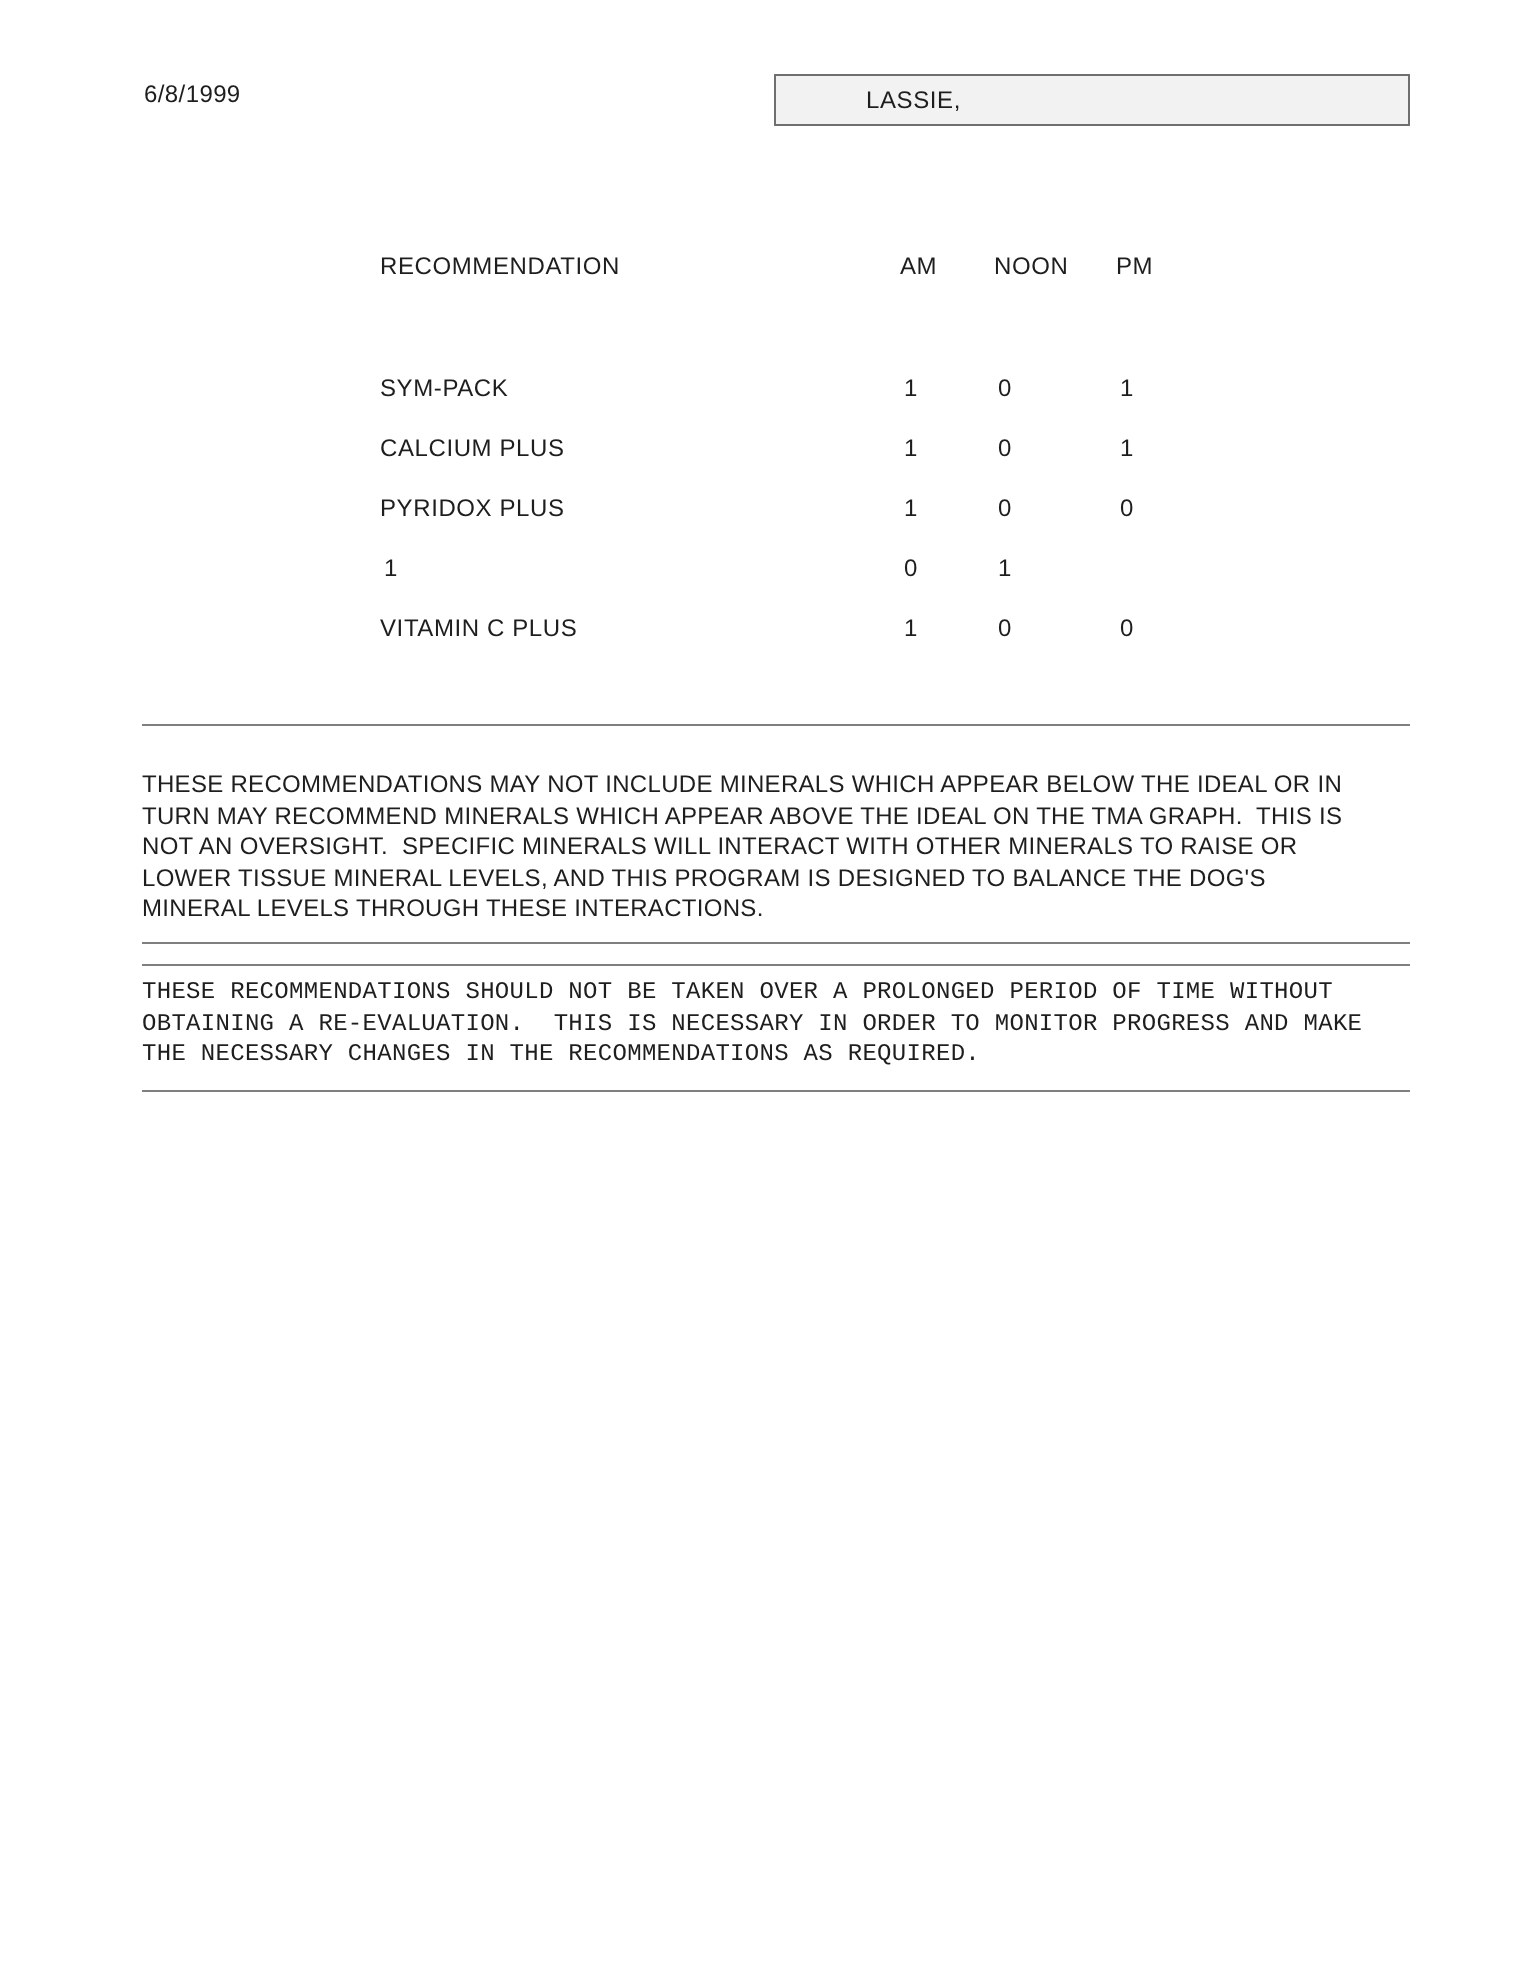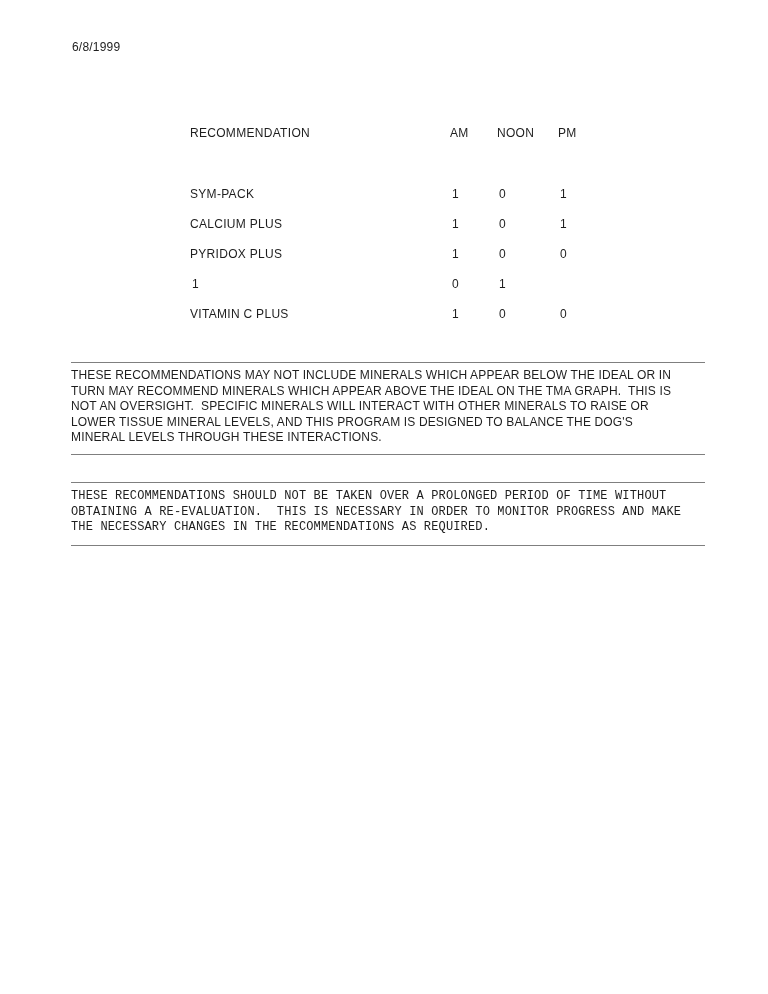--- a/index.html
+++ b/index.html
@@ -70,33 +70,36 @@
     border: 0;
     border-top: 1px solid #7f7f7f;
     height: 0;
     width: 100%;
   }
   .note-text {
     font-size: 12px;
     line-height: 15.5px;
     letter-spacing: 0.15px;
     white-space: pre;
-    margin-top: 5px;
+    margin-top: 22px;
   }
   .note-1 .rule-bottom { margin-top: 8px; }
   .note-2 .note-text { margin-top: 6px; font-family: Liberation Mono, monospace; }
   .note-2 .rule-bottom { margin-top: 9px; }
 </style>
 </head>
 <body>
 
 <div class="page">
 
   <div class="doc-date">6/8/1999</div>
 
+  <div class="name-box">
+    <span class="name-text">LASSIE,</span>
+  </div>
 
   <div class="rec-table">
     <div class="rec-row header">
       <span>RECOMMENDATION</span>
       <span>AM</span>
       <span>NOON</span>
       <span>PM</span>
     </div>
 
     <div class="rec-rows">

